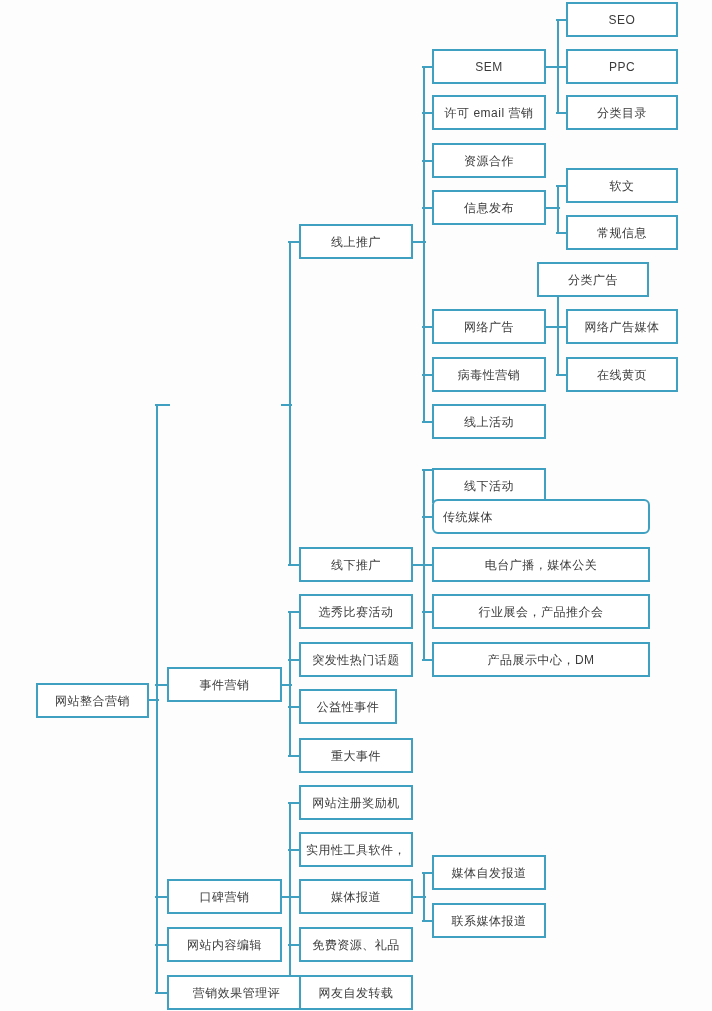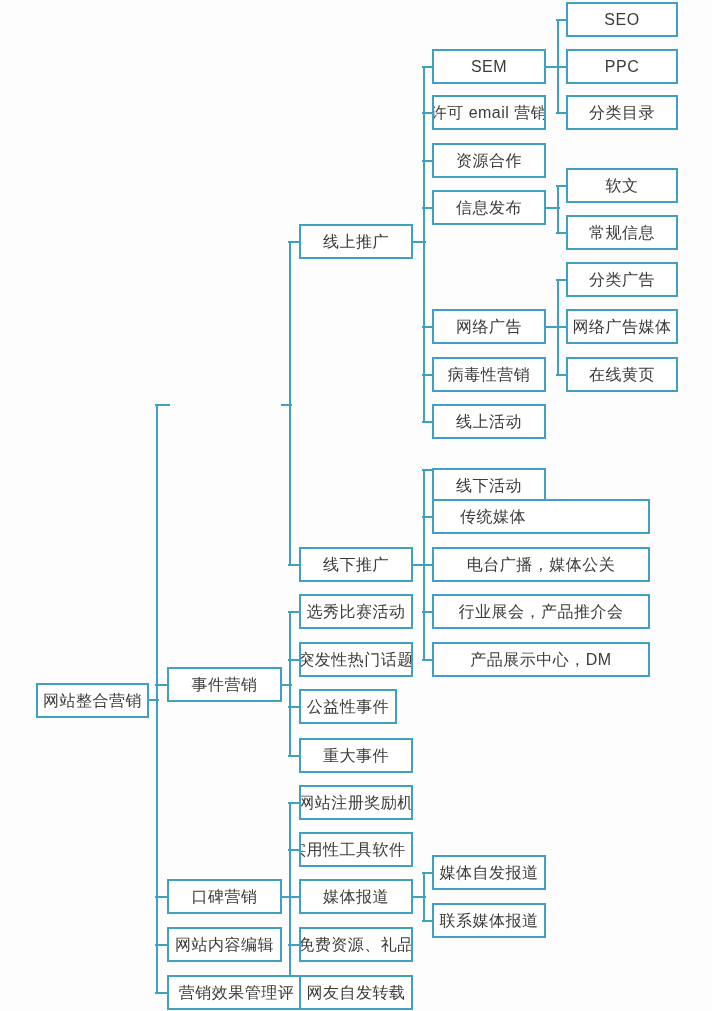--- a/index.html
+++ b/index.html
@@ -30,27 +30,27 @@
   }
   .node {
     position: absolute;
     box-sizing: border-box;
     height: 35px;
     border: 2px solid var(--line);
     background: var(--box_fill);
     display: flex;
     align-items: center;
     justify-content: center;
-    font-size: 16px;
+    font-size: 12px;
     color: var(--text);
     white-space: nowrap;
     overflow: hidden;
     z-index: 2;
   }
-  .node.text-left { justify-content: flex-start; padding-left: 26px; }
+  .node.text-left { justify-content: flex-start; padding-left: 9px; border-radius: 6px; }
   .lbl { line-height: 1; letter-spacing: 0.5px; }
 </style>
 </head>
 <body>
 
 <div class="canvas">
 
   <svg class="connectors" width="712" height="1011" viewBox="0 0 712 1011" stroke="currentColor" stroke-width="2" stroke-linecap="square">
 
     <line x1="157" y1="405" x2="157" y2="993"></line>
@@ -229,21 +229,21 @@
     <span class="lbl">分类目录</span>
     </div>
 
   <div class="node" style="left:566px;top:168px;width:112px">
     <span class="lbl">软文</span>
     </div>
   <div class="node" style="left:566px;top:215px;width:112px">
     <span class="lbl">常规信息</span>
     </div>
 
-  <div class="node" style="left:566px;top:262px;width:112px">
+  <div class="node" style="left:537px;top:262px;width:112px">
     <span class="lbl">分类广告</span>
     </div>
   <div class="node" style="left:566px;top:309px;width:112px">
     <span class="lbl">网络广告媒体</span>
     </div>
   <div class="node" style="left:566px;top:357px;width:112px">
     <span class="lbl">在线黄页</span>
     </div>
 
 </div>

